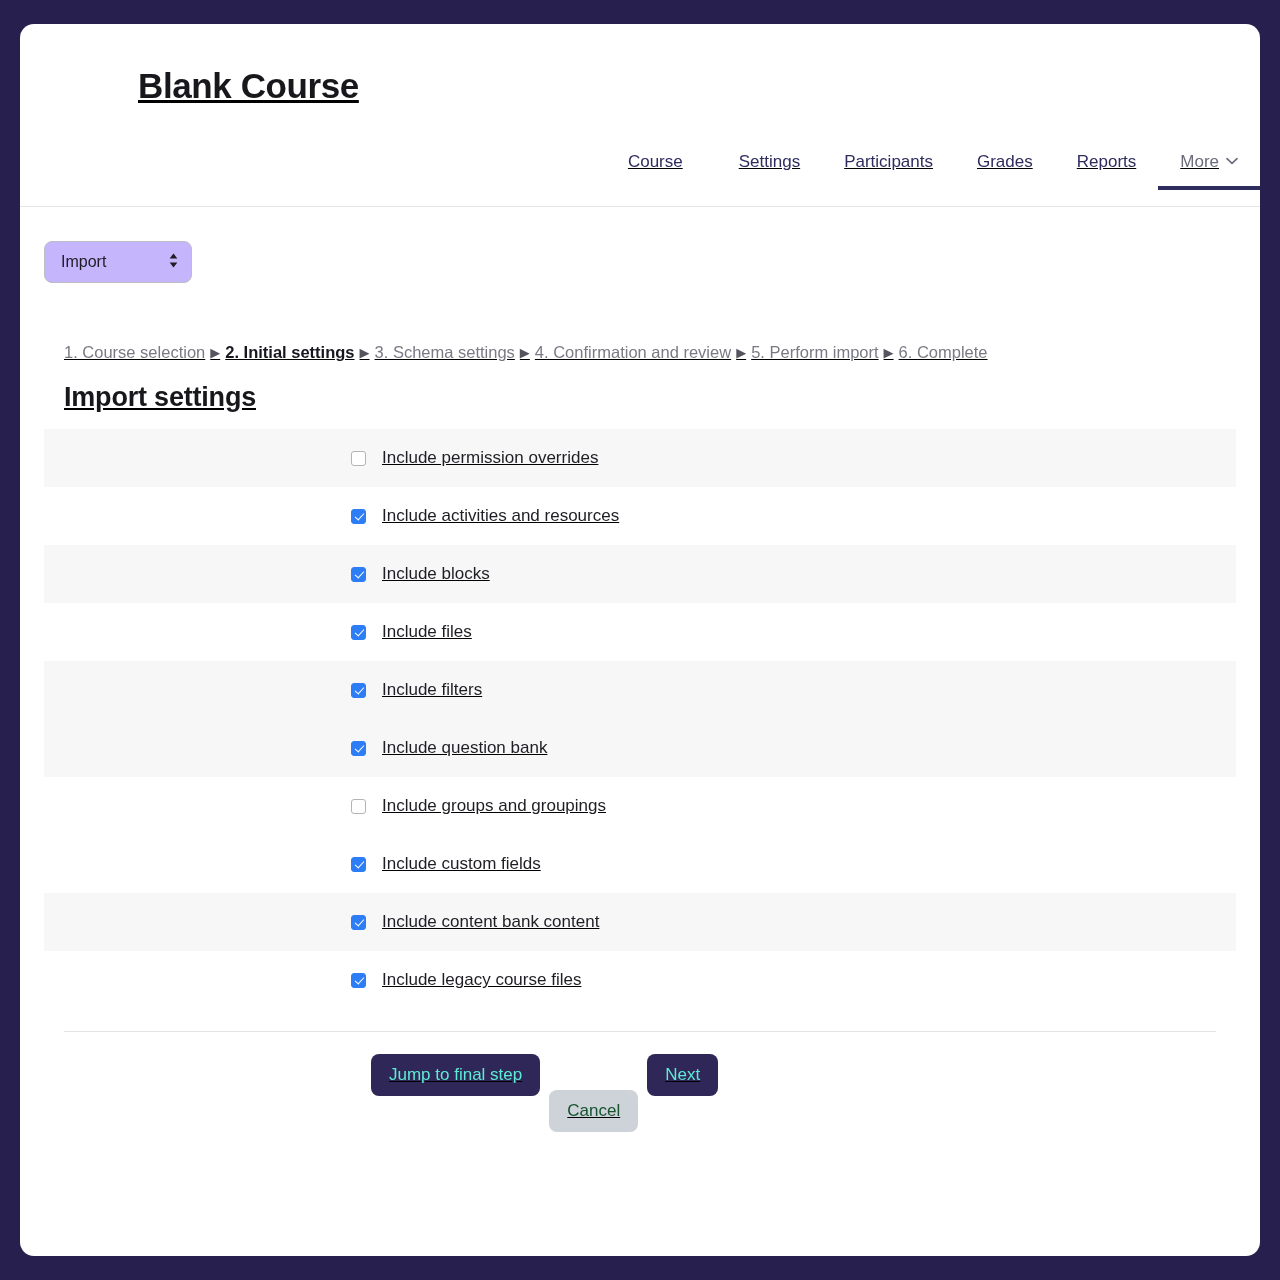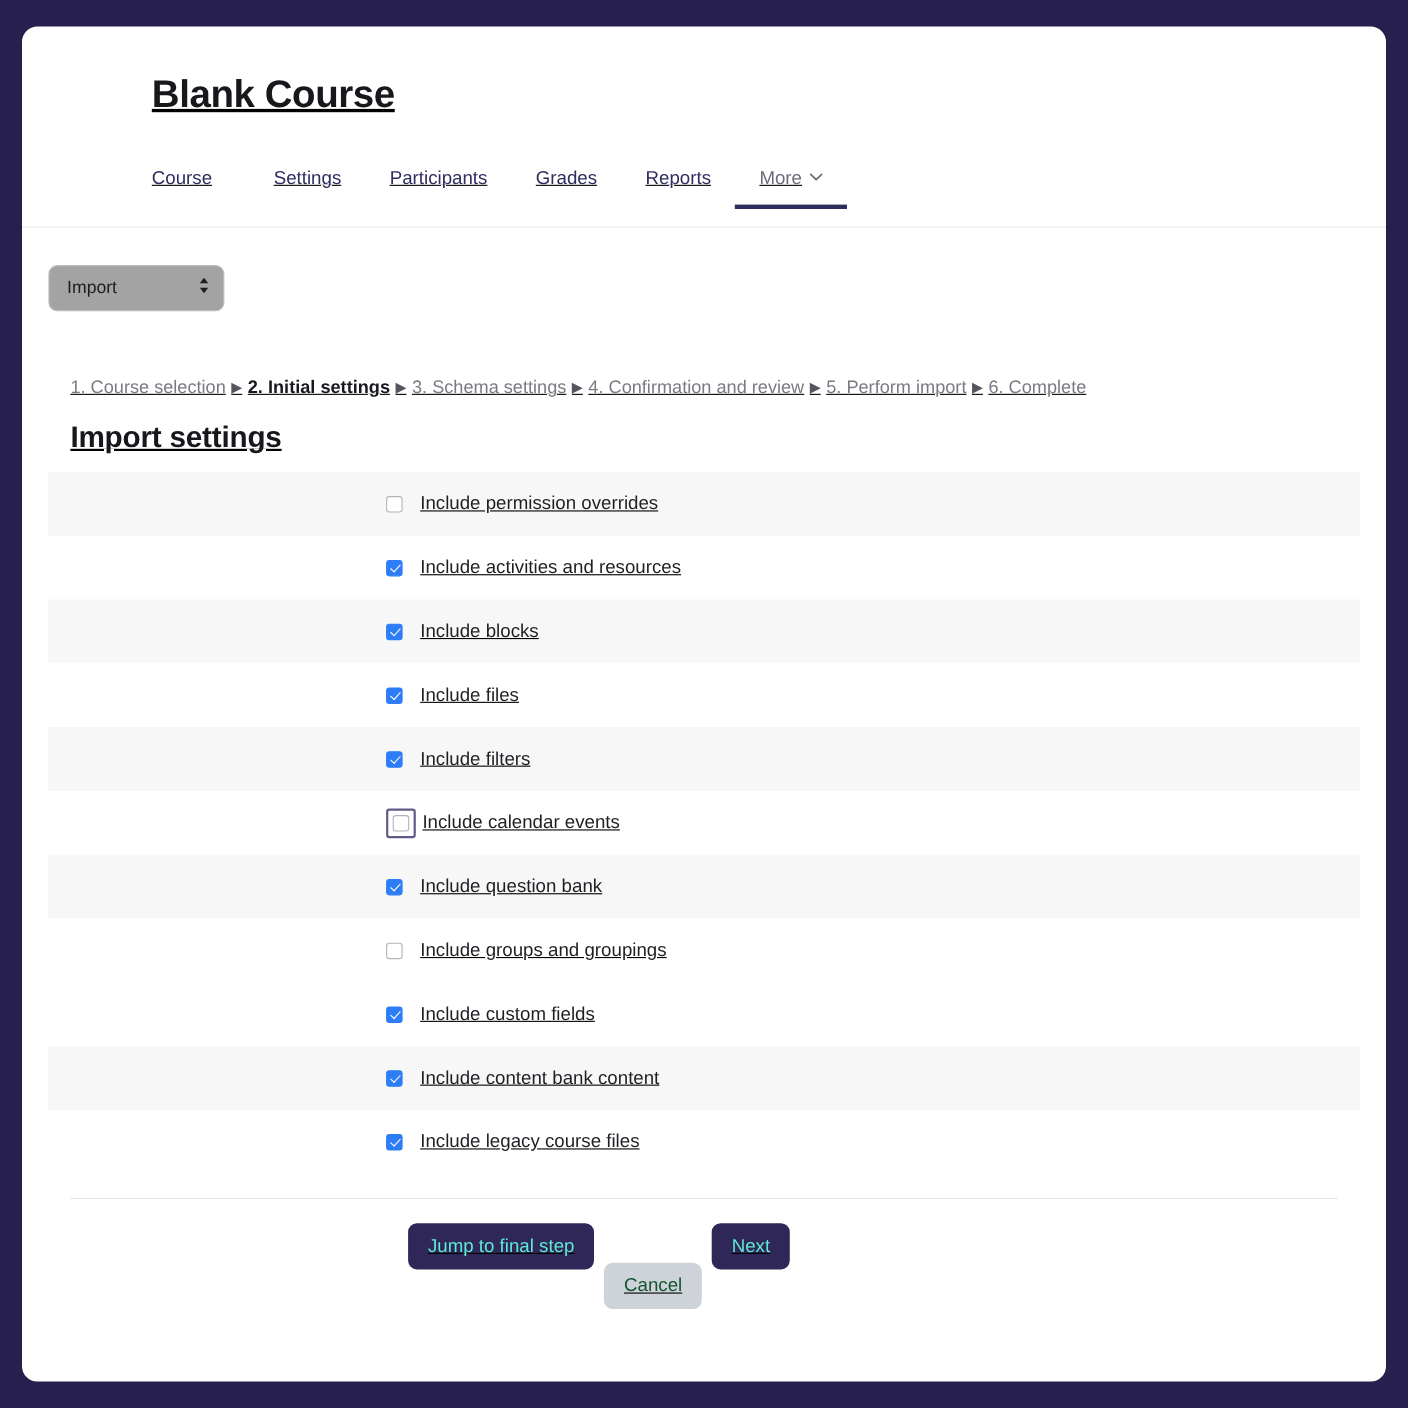--- a/index.html
+++ b/index.html
@@ -39,20 +39,21 @@
     color: #17171c;
     letter-spacing: -0.4px;
   }
   .nav-tabs {
     display: flex;
     align-items: flex-end;
     gap: 0;
     margin-top: 36px;
     list-style: none;
     padding: 0;
+    justify-content: flex-end;
   }
   .nav-tab {
     position: relative;
     padding: 10px 22px 18px 22px;
     font-size: 17px;
     color: #2f2c5e;
     cursor: pointer;
     white-space: nowrap;
   }
   .nav-tab:first-child { padding-left: 0; margin-right: 12px; }
@@ -74,25 +75,25 @@
 
   
   .body-area { padding: 34px 24px 0 24px; }
 
   .select-wrap {
     position: relative;
     display: inline-block;
     width: 160px;
   }
   .pseudo-select {
-    width: 160px;
+    width: 148px;
     height: 42px;
     border: 1px solid #bdbdc4;
     border-radius: 8px;
-    background: #a3a3a3;
+    background: #c4b5fd;
     display: flex;
     align-items: center;
     padding: 0 12px 0 16px;
     font-size: 16px;
     color: #1c1c21;
     cursor: pointer;
   }
   .pseudo-select .sel-text { flex: 1; }
   .updown { display: block; }
 
@@ -253,28 +254,20 @@
               <span class="cbox checked"></span>
               <span class="cb-label">Include files</span>
             </div>
           </div>
           <div class="setting-row striped">
             <div class="cb-field">
               <span class="cbox checked"></span>
               <span class="cb-label">Include filters</span>
             </div>
           </div>
-          <div class="setting-row">
-            <div class="cb-field">
-              <span class="cb-focus">
-                <span class="cbox"></span>
-              </span>
-              <span class="cb-label">Include calendar events</span>
-            </div>
-          </div>
           <div class="setting-row striped">
             <div class="cb-field">
               <span class="cbox checked"></span>
               <span class="cb-label">Include question bank</span>
             </div>
           </div>
           <div class="setting-row">
             <div class="cb-field">
               <span class="cbox"></span>
               <span class="cb-label">Include groups and groupings</span>

